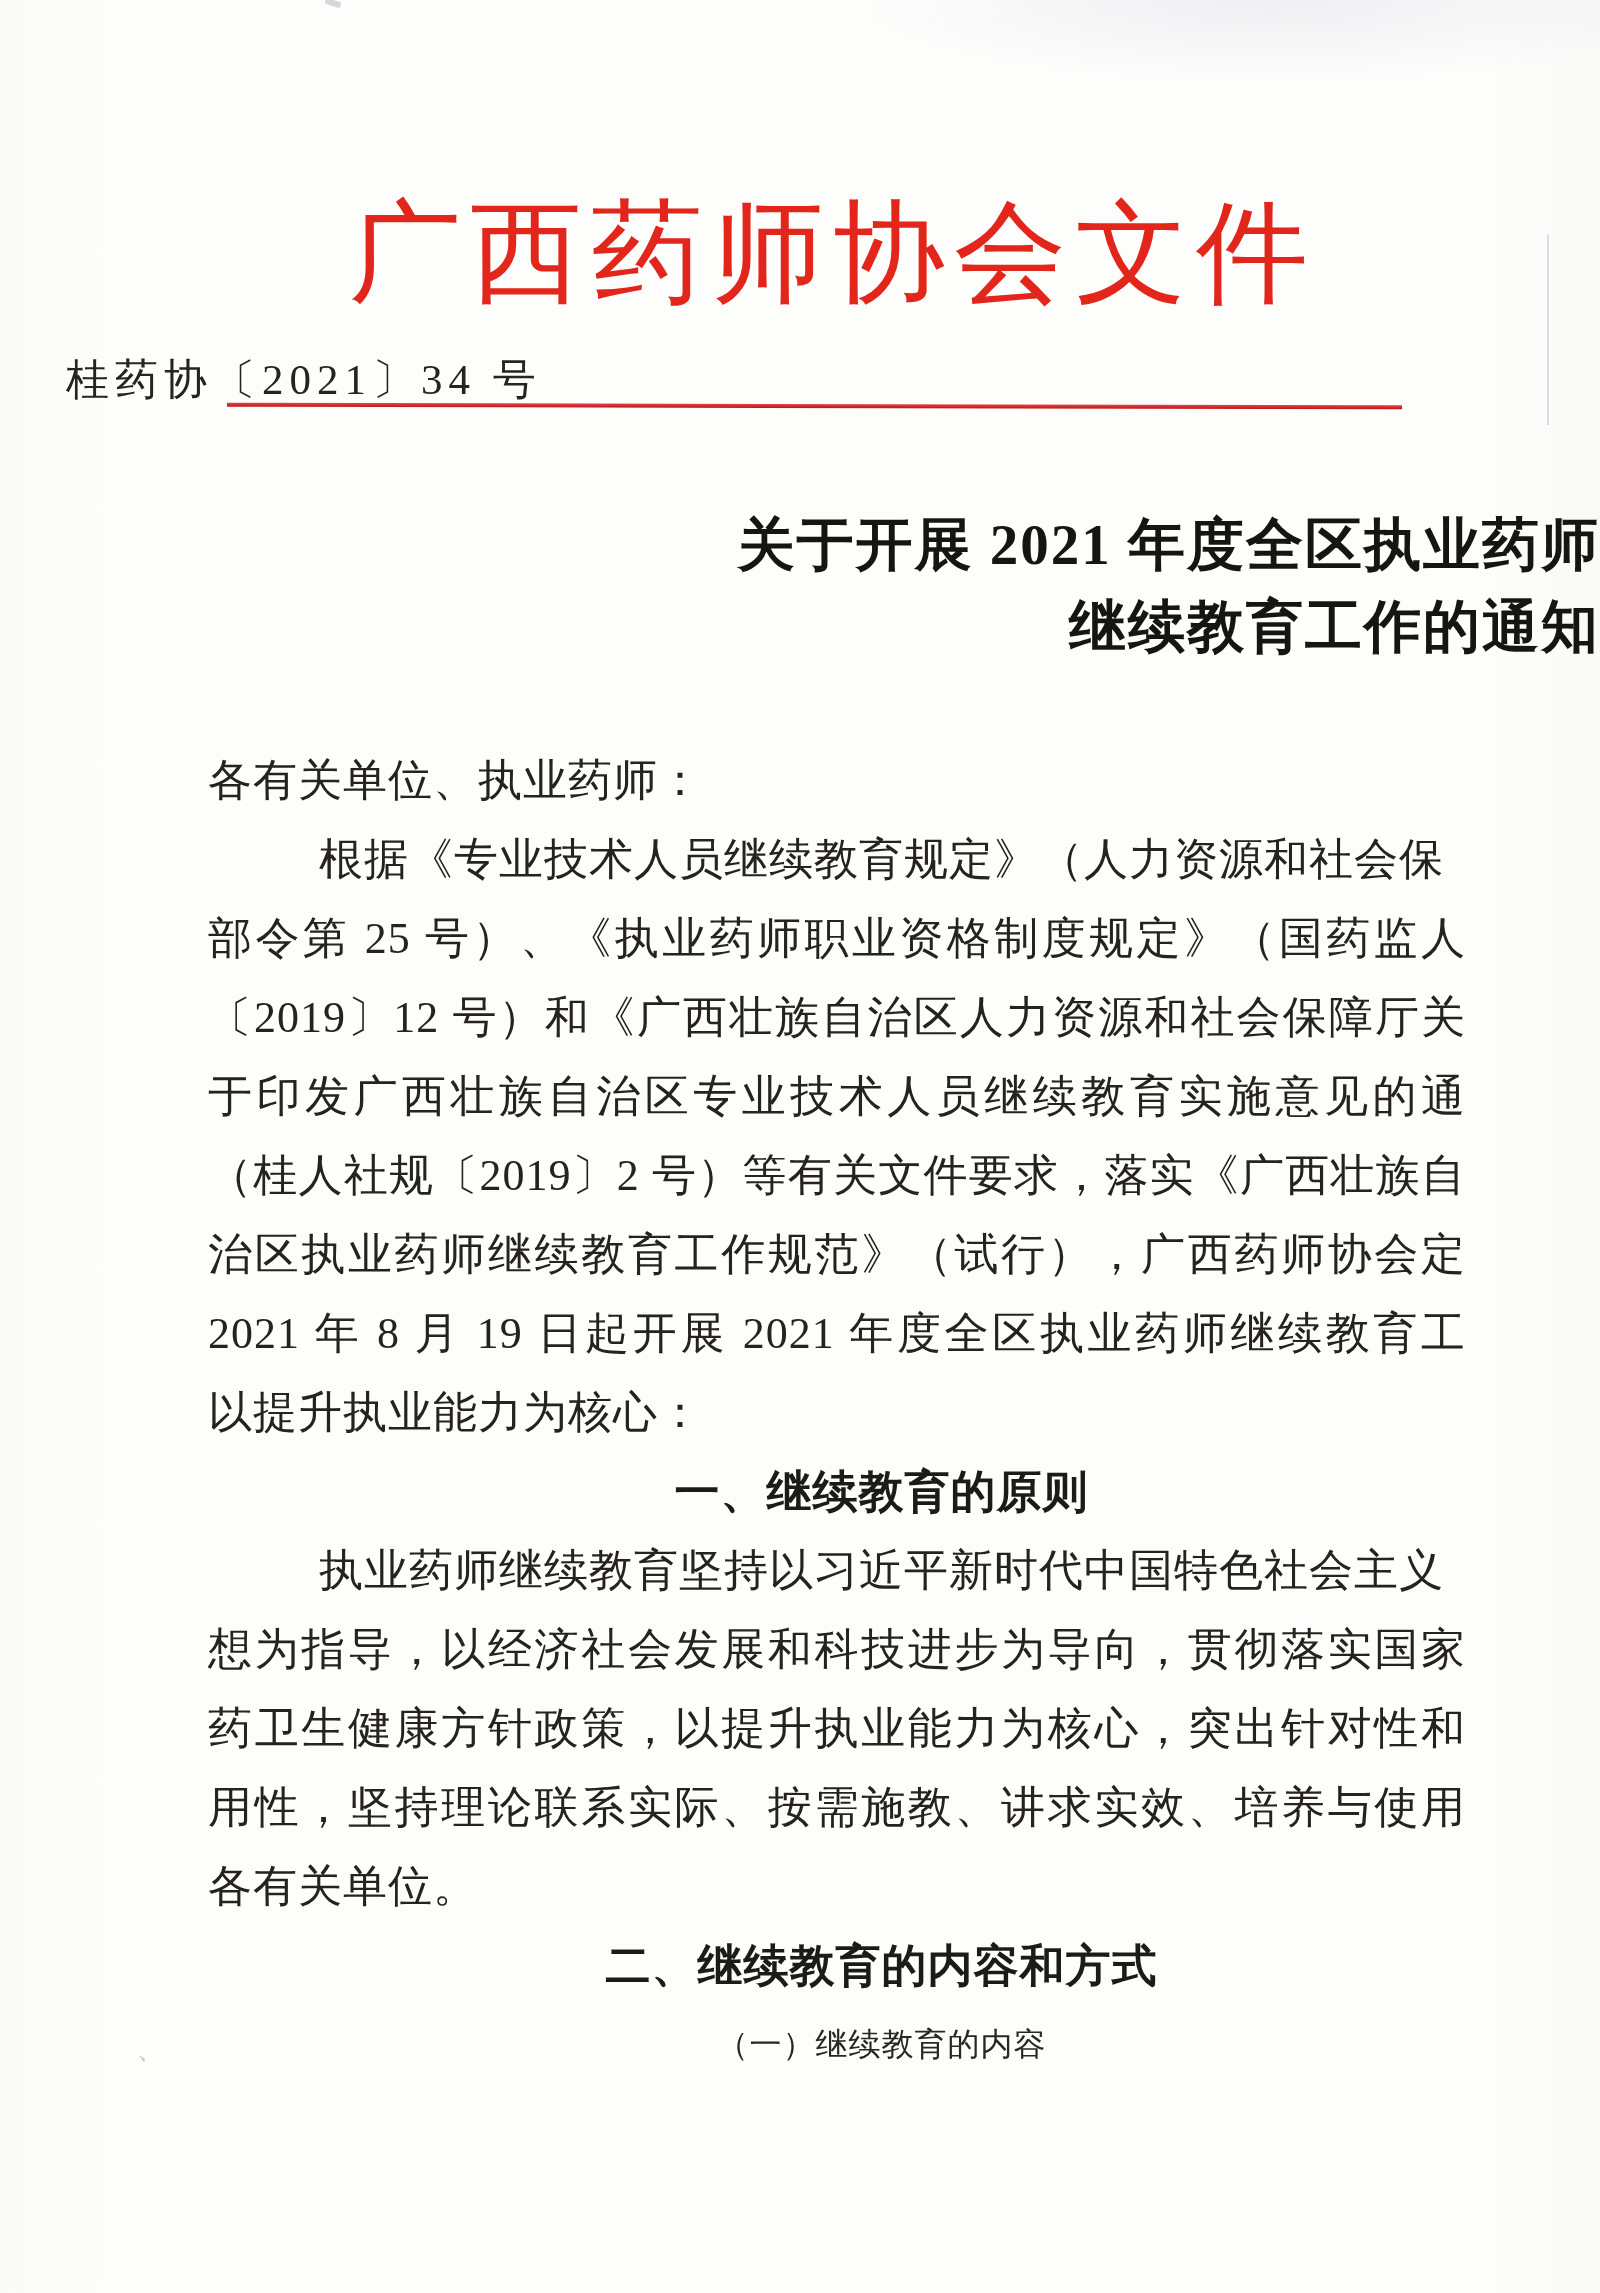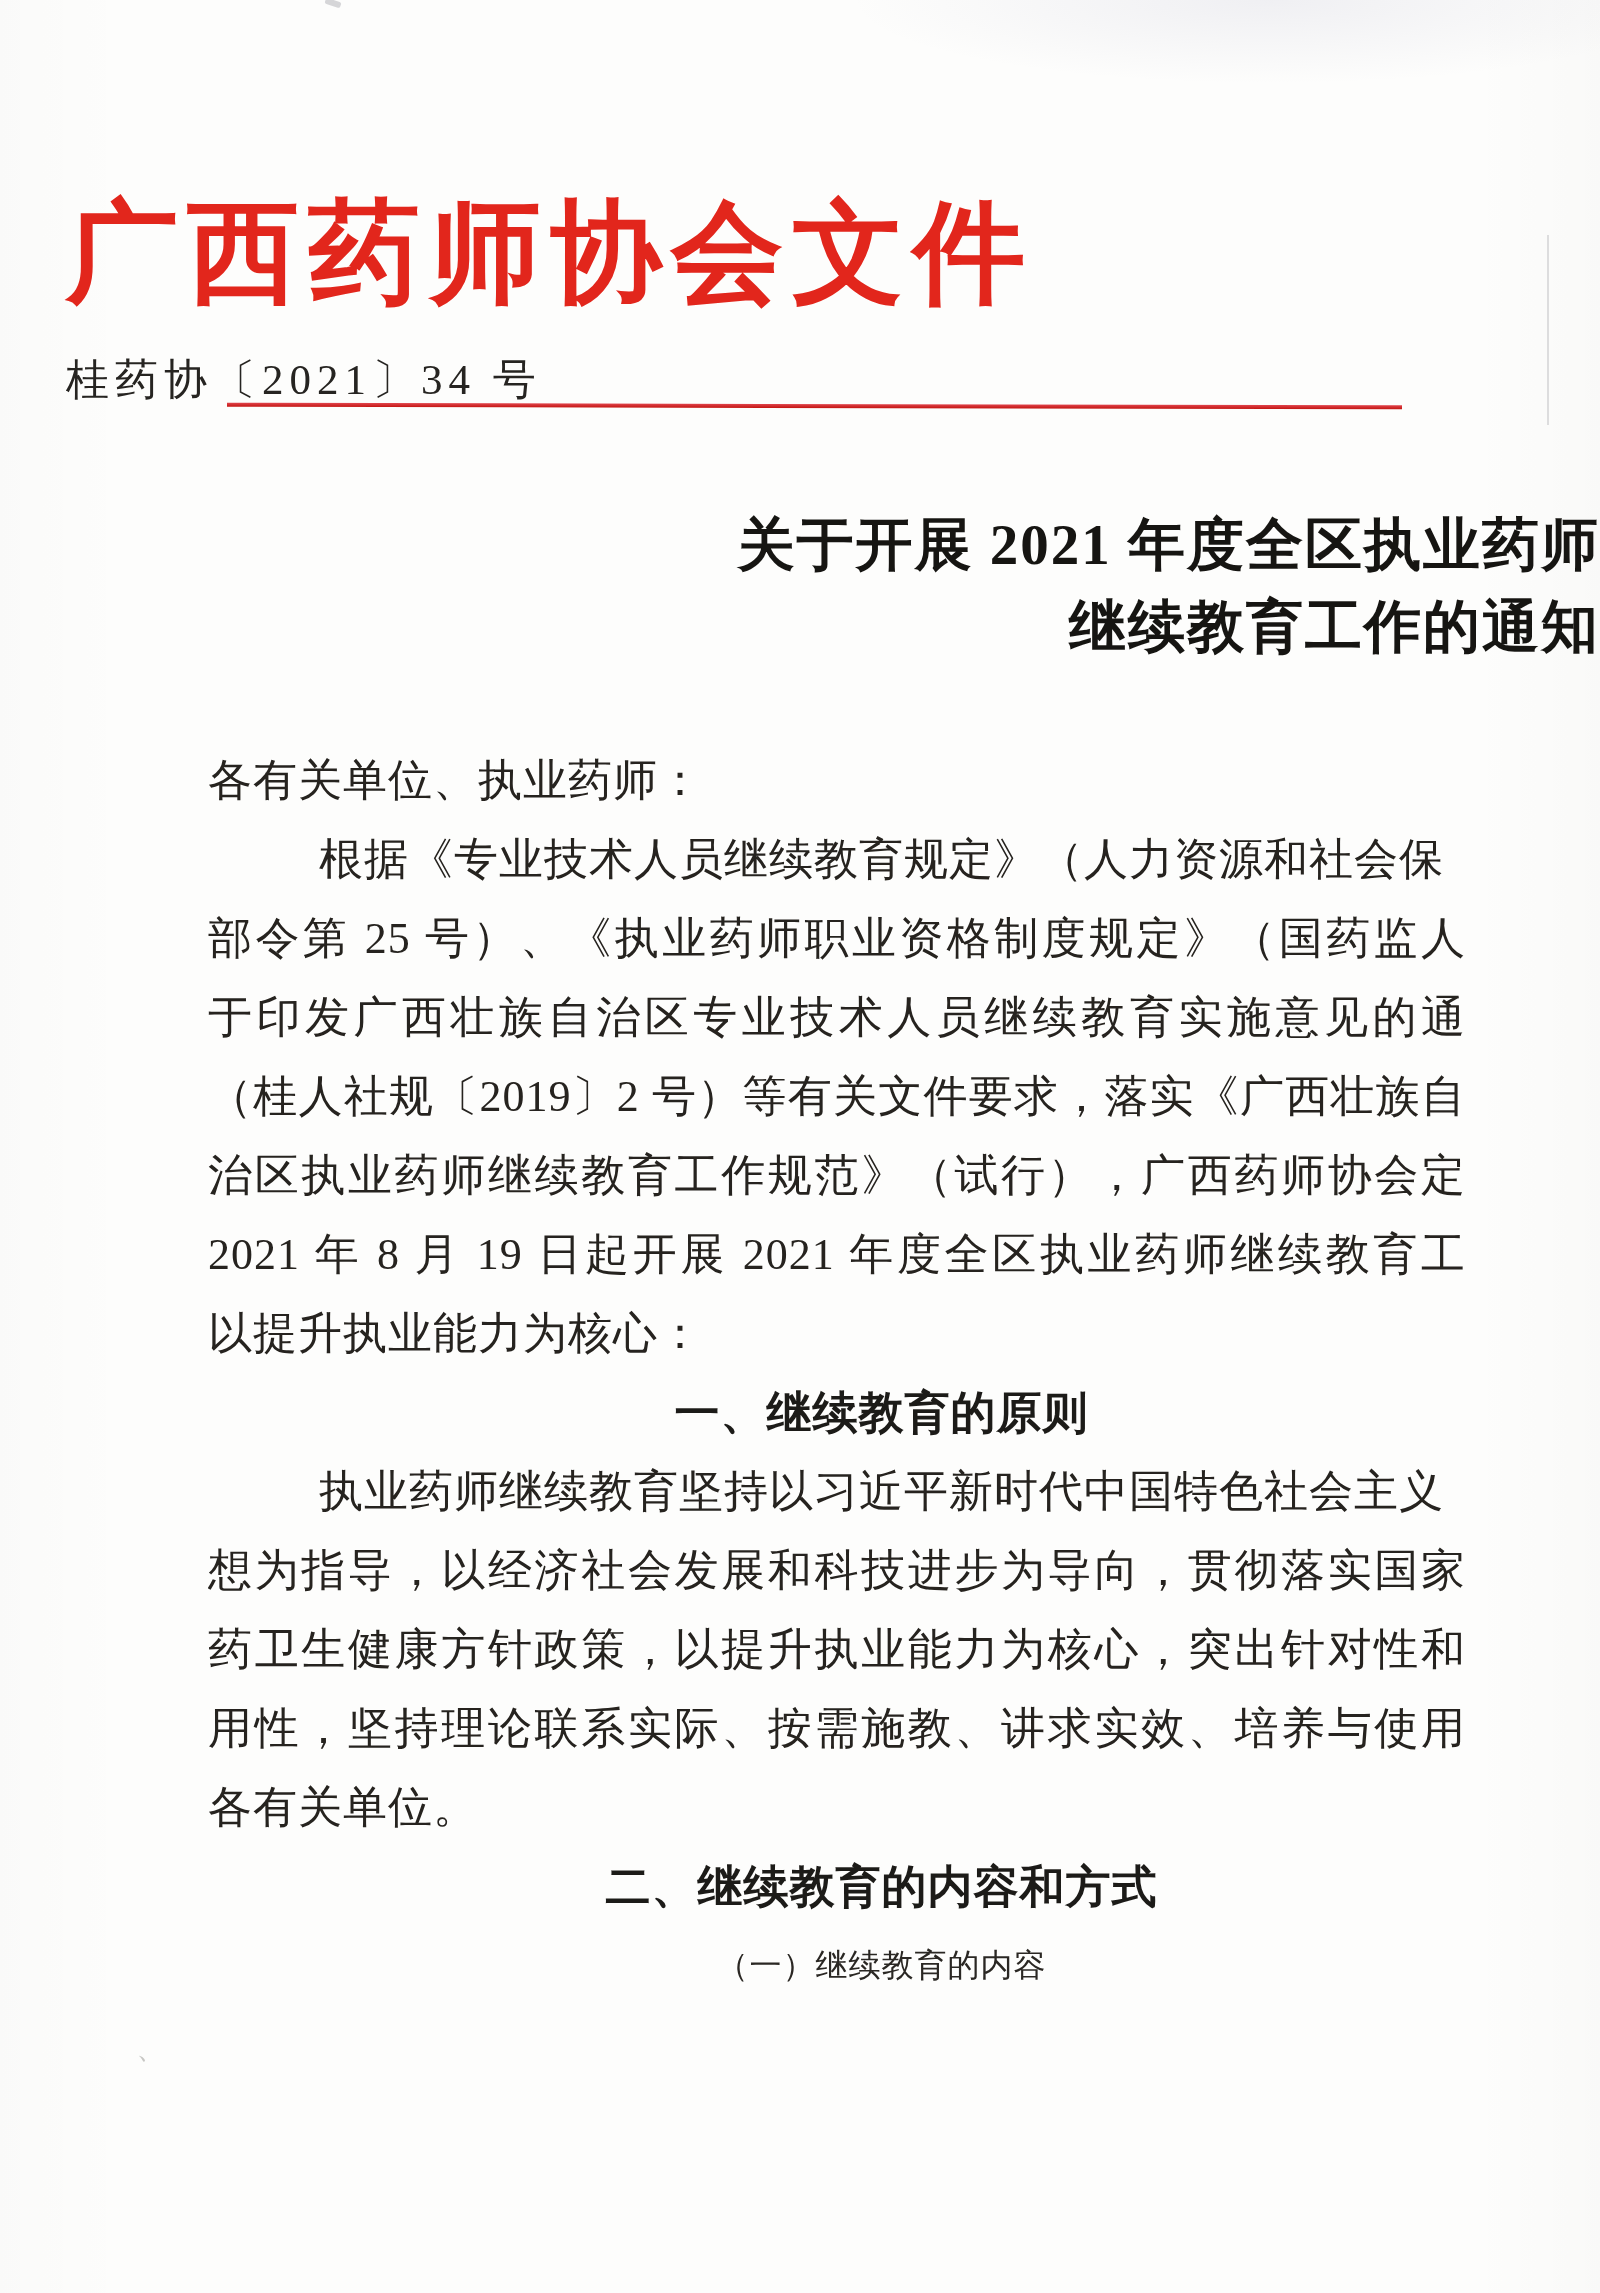--- a/index.html
+++ b/index.html
@@ -19,23 +19,23 @@
     font-family: "Liberation Serif", serif;
   }
   
   .org-title {
     position: absolute;
     left: 66px;
     top: 186px;
     width: 1534px;
     height: 134px;
     line-height: 134px;
-    text-align: left;
+    text-align: center;
     font-size: 112px;
-    font-weight: bold;
+    font-weight: normal;
     letter-spacing: 9px;
     font-family: "Liberation Serif", serif;
     white-space: nowrap;
   }
   .doc-number {
     position: absolute;
     left: 66px;
     top: 352px;
     width: 1534px;
     height: 56px;
@@ -134,20 +134,21 @@
 
   <h1 class="notice-title">
     <span>关于开展 2021 年度全区执业药师</span><br>
     <span>继续教育工作的通知</span>
   </h1>
 
   <div class="body-text">
       <div class="line normal">各有关单位、执业药师：</div>
       <div class="line normal justify indent">根据《专业技术人员继续教育规定》（人力资源和社会保障</div>
       <div class="line normal justify">部令第 25 号）、《执业药师职业资格制度规定》（国药监人</div>
+      <div class="line normal justify">〔2019〕12 号）和《广西壮族自治区人力资源和社会保障厅关</div>
       <div class="line normal justify">于印发广西壮族自治区专业技术人员继续教育实施意见的通知》</div>
       <div class="line normal justify">（桂人社规〔2019〕2 号）等有关文件要求，落实《广西壮族自</div>
       <div class="line normal justify">治区执业药师继续教育工作规范》（试行），广西药师协会定于</div>
       <div class="line normal justify">2021 年 8 月 19 日起开展 2021 年度全区执业药师继续教育工作，</div>
       <div class="line normal">以提升执业能力为核心：</div>
       <div class="line heading-bold indent">一、继续教育的原则</div>
       <div class="line normal justify indent">执业药师继续教育坚持以习近平新时代中国特色社会主义思</div>
       <div class="line normal justify">想为指导，以经济社会发展和科技进步为导向，贯彻落实国家医</div>
       <div class="line normal justify">药卫生健康方针政策，以提升执业能力为核心，突出针对性和实</div>
       <div class="line normal justify">用性，坚持理论联系实际、按需施教、讲求实效、培养与使用相</div>

